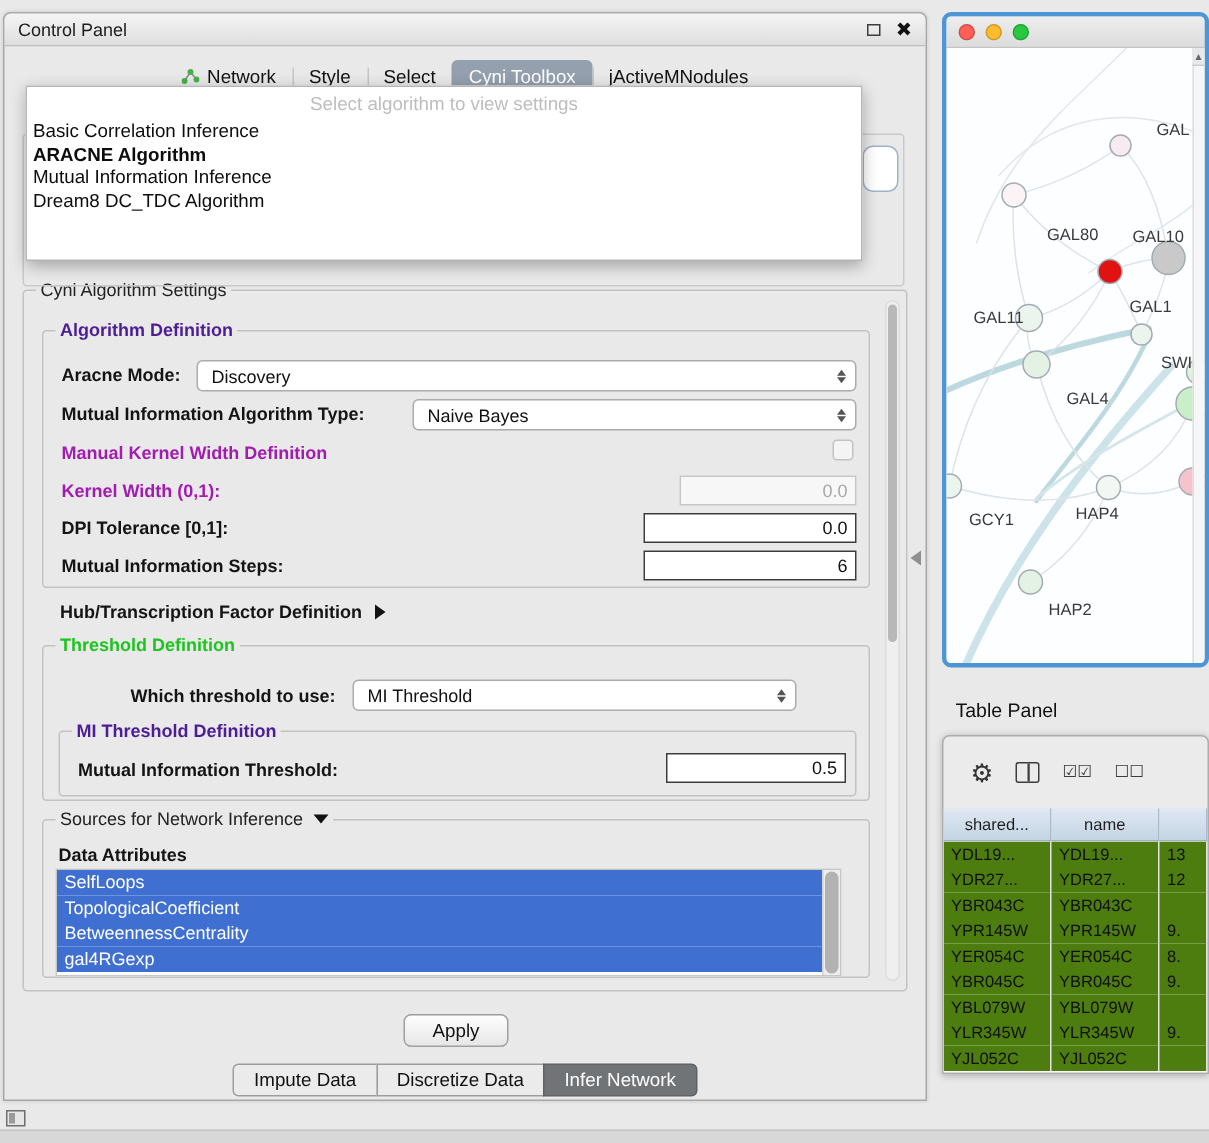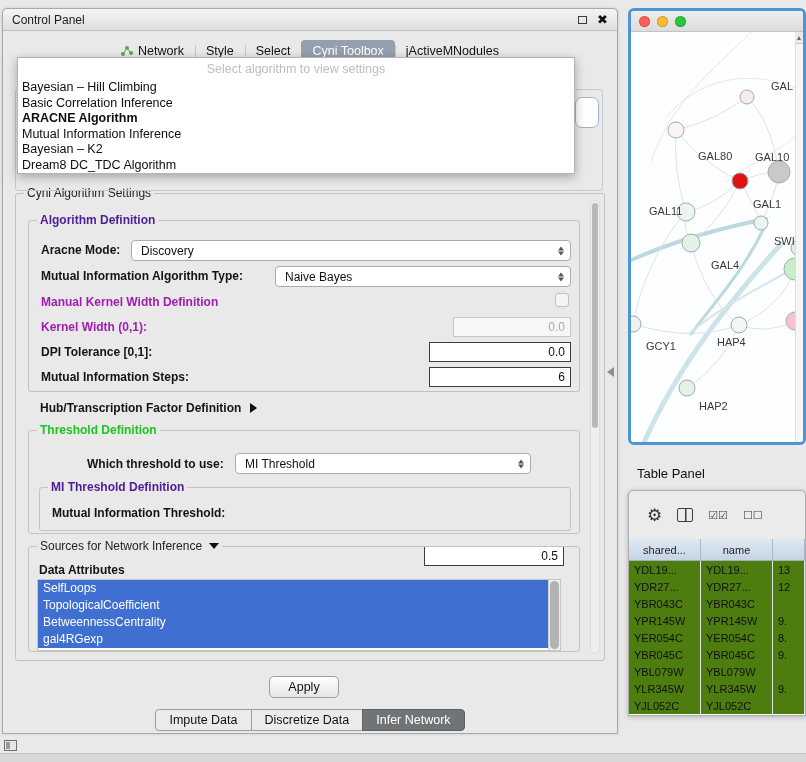--- a/index.html
+++ b/index.html
@@ -160,25 +160,23 @@
           <span>jActiveMNodules</span>
         </div>
       </div>
 
     <div class="bx-group"></div>
     <div class="bx-box"></div>
 
     <div class="popup">
       <div class="popup-placeholder">Select algorithm to view settings</div>
       <div>
-          <div class="popup-item">Bayesian – Hill Climbing</div>
           <div class="popup-item">Basic Correlation Inference</div>
           <div class="popup-item bold">ARACNE Algorithm</div>
           <div class="popup-item">Mutual Information Inference</div>
-          <div class="popup-item">Bayesian – K2</div>
           <div class="popup-item">Dream8 DC_TDC Algorithm</div>
         </div>
     </div>
 
     <div class="group settings">
       <span class="group-title">
         <span>Cyni Algorithm Settings</span>
       </span>
 
       <div class="group alg">
@@ -234,21 +232,21 @@
               <i class="up"></i>
               <i class="dn"></i>
             </span>
         </div>
 
         <div class="group mithr">
           <span class="group-title blue">
             <span>MI Threshold Definition</span>
           </span>
           <span class="lbl" style="left:12px;top:18px;">Mutual Information Threshold:</span>
-          <input class="field" style="right: 6px; width: 140px; top: 14px; margin-top: 44px;" readonly="" value="0.5">
+          <input class="field" style="right: 6px; width: 120px; top: 14px;" readonly="" value="0.5">
         </div>
       </div>
 
       <div class="group src">
         <span class="group-title">
           <span>Sources for Network Inference</span>
           <span class="tri-down"></span>
         </span>
         <span class="lbl" style="left:10px;top:16px;">Data Attributes</span>
         <div class="src-list">

